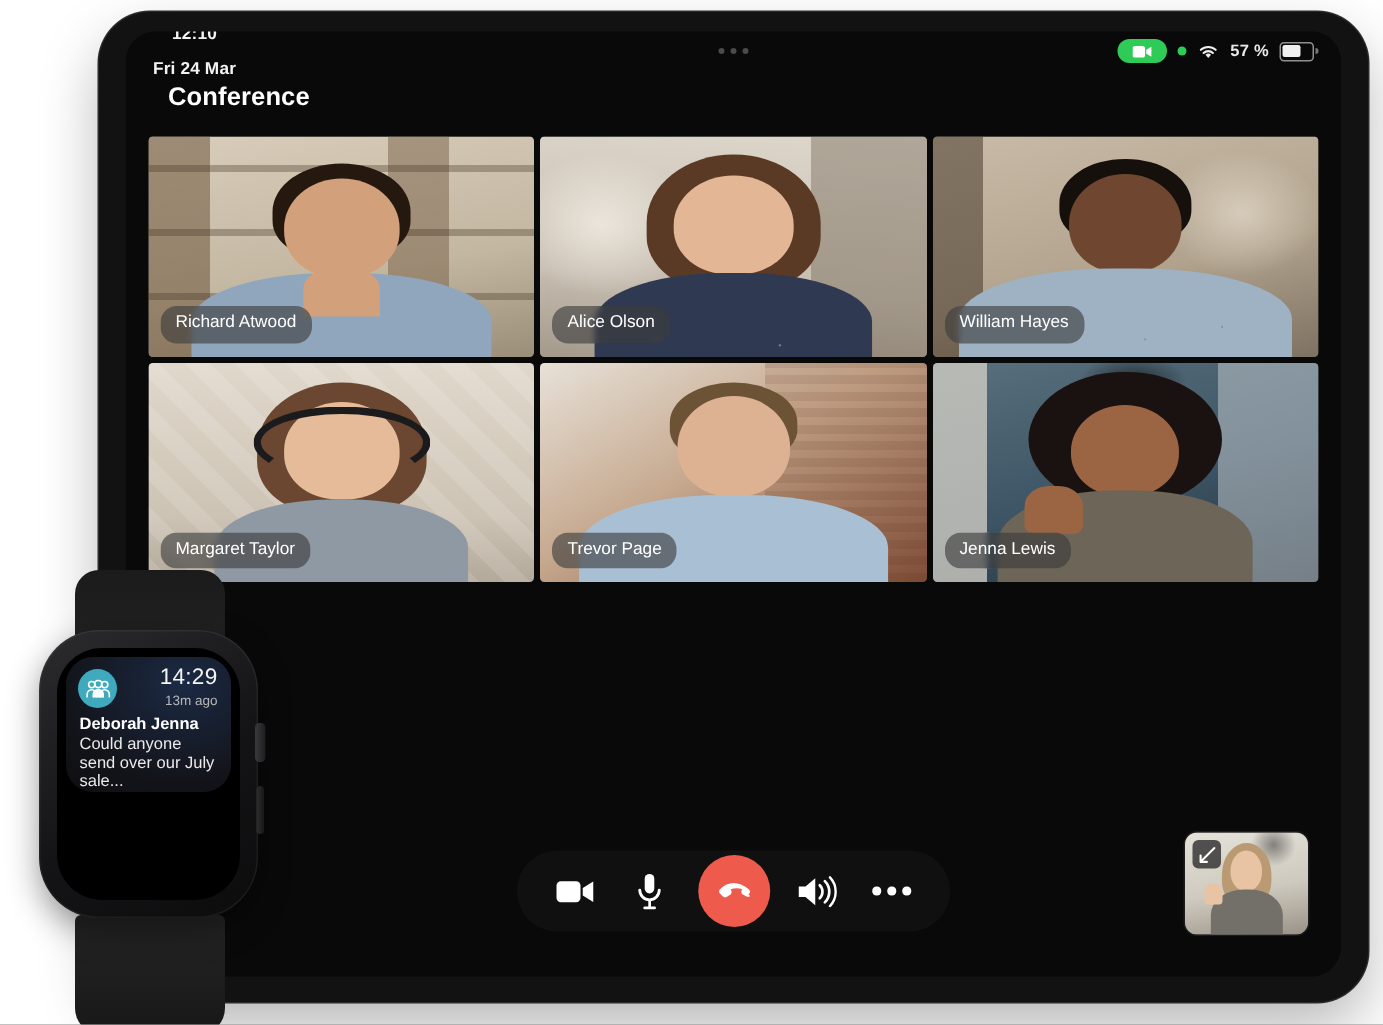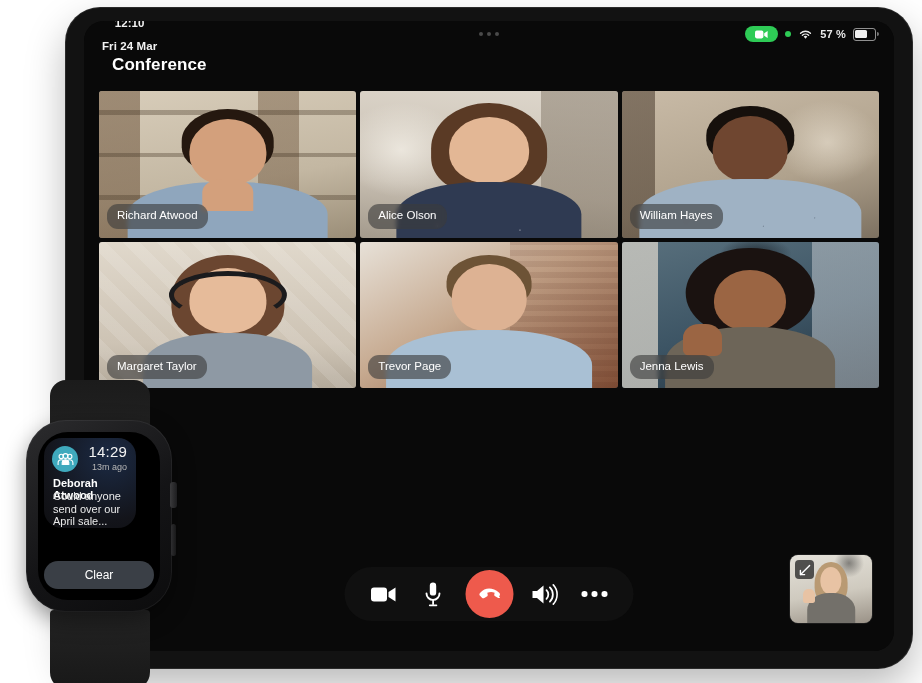--- a/index.html
+++ b/index.html
@@ -90,21 +90,21 @@
   .watch-case{
     position:absolute;left:8px;top:38px;width:146px;height:192px;border-radius:40px;
     background:linear-gradient(145deg,#2c2c2e,#141416 55%,#0c0c0d);
     box-shadow:0 8px 22px rgba(0,0,0,.4), inset 0 0 0 1px rgba(255,255,255,.06);
   }
   .crown{position:absolute;right:-5px;top:62px;width:7px;height:26px;border-radius:3px;background:linear-gradient(90deg,#3a3a3c,#1d1d1f);}
   .side-btn{position:absolute;right:-4px;top:104px;width:5px;height:32px;border-radius:3px;background:linear-gradient(90deg,#2e2e30,#181819);}
   .watch-screen{position:absolute;left:12px;top:12px;width:122px;height:168px;border-radius:30px;background:#000;overflow:hidden;}
 
   .notif-card{
-    position:absolute;left:6px;top:6px;width:92px;height:90px;border-radius:18px;
+    position:absolute;left:6px;top:6px;width:110px;height:90px;border-radius:18px;
     background:radial-gradient(120% 120% at 70% 20%, #1b2a44 0%, #13141a 60%, #0c0c0e 100%);
     box-sizing:border-box;padding:8px 9px;
   }
   .notif-icon{position:absolute;left:8px;top:8px;width:26px;height:26px;border-radius:50%;background:#3fa9bd;display:flex;align-items:center;justify-content:center;}
   .notif-time{position:absolute;right:9px;top:5px;color:#f3f3f3;font-size:15px;font-weight:400;letter-spacing:.2px;}
   .notif-ago{position:absolute;right:9px;top:24px;color:#b7b7b7;font-size:9px;}
   .notif-sender{position:absolute;left:9px;top:39px;color:#fff;font-size:11px;font-weight:700;letter-spacing:0;}
   .notif-body{position:absolute;left:9px;top:52px;right:8px;color:#eaeaea;font-size:11px;line-height:12.5px;}
   .clear-btn{
     position:absolute;left:6px;bottom:11px;width:110px;height:28px;border-radius:15px;
@@ -313,22 +313,21 @@
               <circle cx="4.2" cy="3.4" r="2.1" fill="none" stroke="#fff" stroke-width="1.1"></circle>
               <circle cx="12.8" cy="3.4" r="2.1" fill="none" stroke="#fff" stroke-width="1.1"></circle>
               <circle cx="8.5" cy="3.0" r="2.4" fill="none" stroke="#fff" stroke-width="1.1"></circle>
               <path d="M1.1 12 v-2.1 a3.1 3.1 0 0 1 6.2 0 V12" fill="none" stroke="#fff" stroke-width="1.1" stroke-linejoin="round"></path>
               <path d="M9.7 12 v-2.1 a3.1 3.1 0 0 1 6.2 0 V12" fill="none" stroke="#fff" stroke-width="1.1" stroke-linejoin="round"></path>
               <path d="M5.2 12 v-2.6 a3.4 3.4 0 0 1 6.6 0 V12" fill="#fff" stroke="#fff" stroke-width="1.1" stroke-linejoin="round"></path>
             </svg>
           </span>
           <span class="notif-time">14:29</span>
           <span class="notif-ago">13m ago</span>
-          <span class="notif-sender">Deborah Atwood</span>
-          <span class="notif-body">Could anyone send over our April sale...</span>
-        </div>
-
-        <div class="clear-btn">Clear</div>
+          <span class="notif-sender">Deborah Jenna</span>
+          <span class="notif-body">Could anyone send over our July sale...</span>
+        </div>
+
       </div>
     </div>
   </div>
 
 </div>
 
 </body></html>

